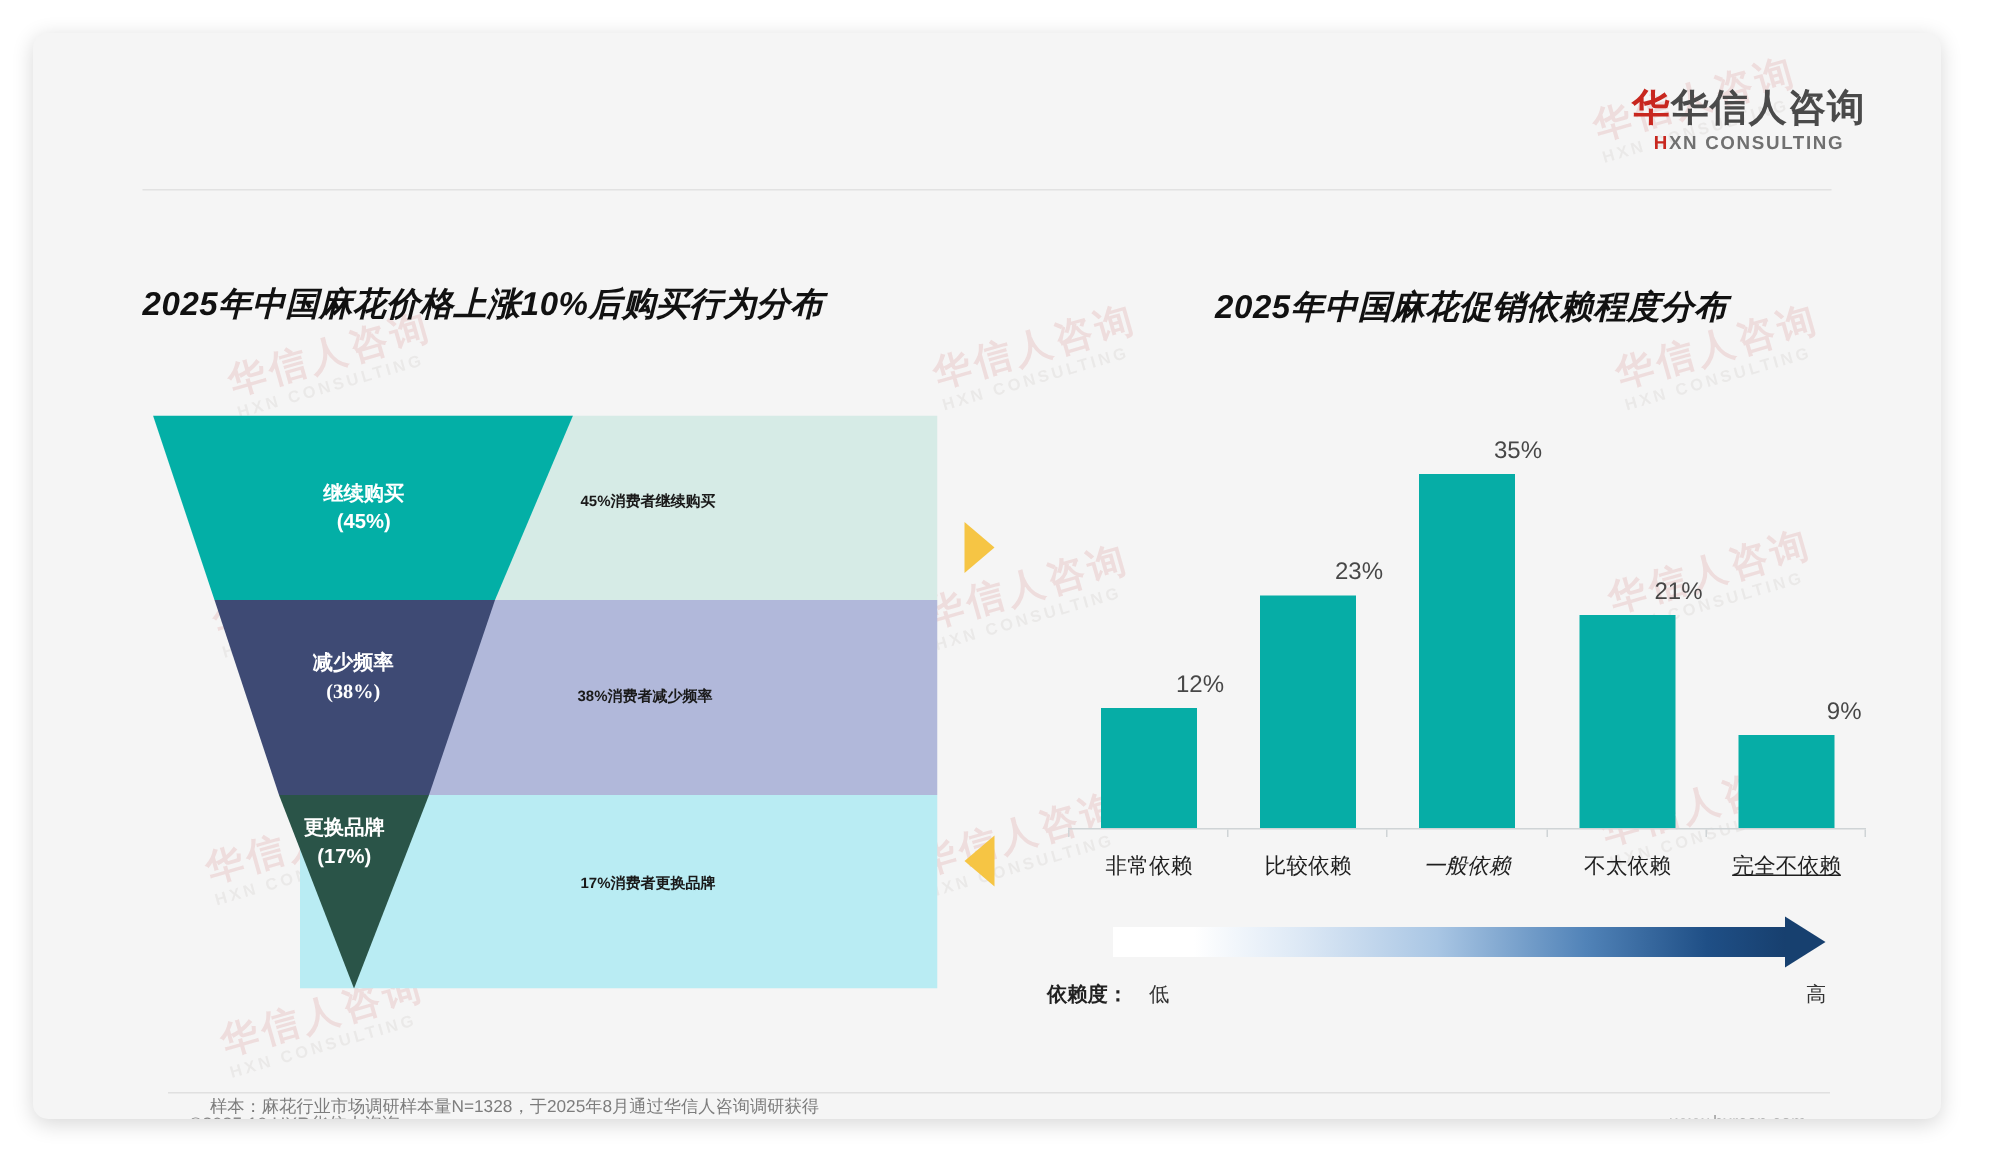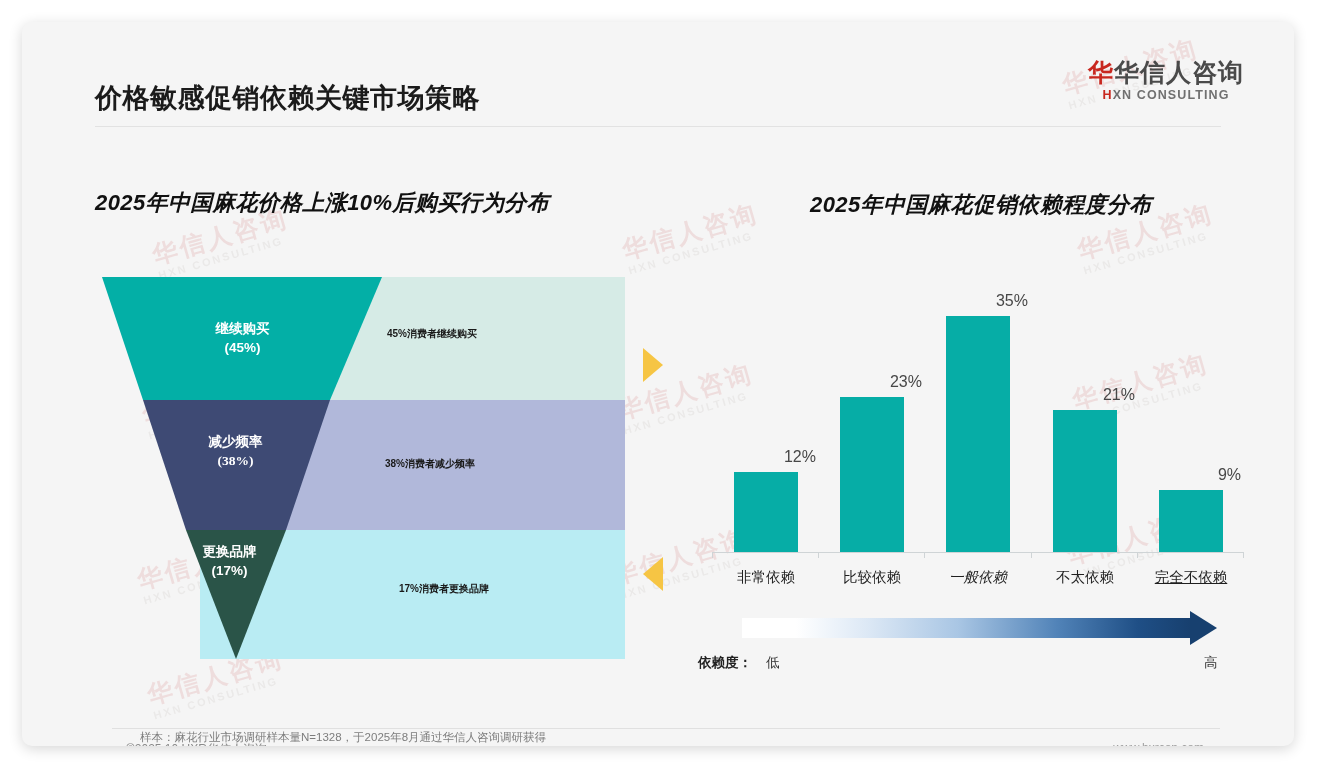--- a/index.html
+++ b/index.html
@@ -337,21 +337,20 @@
   <div class="wm" style="left:125px; top:640px;">
     <span class="wm-cn">华信人咨询</span>
     <span class="wm-en">HXN CONSULTING</span>
   </div>
   <div class="wm" style="left:1040px; top:30px;">
     <span class="wm-cn">华信人咨询</span>
     <span class="wm-en">HXN CONSULTING</span>
   </div>
 
   <div class="header">
-    <div class="page-title">价格敏感促销依赖关键市场策略</div>
     <div class="title-rule"></div>
     <div class="logo">
       <div class="logo-cn"><span class="red">华</span><span>华信人咨询</span></div>
       <div class="logo-en"><span class="red">H</span><span>XN CONSULTING</span></div>
     </div>
   </div>
 
   <div class="panel-title" id="panel-title-left">2025年中国麻花价格上涨10%后购买行为分布</div>
   <div class="panel-title" id="panel-title-right">2025年中国麻花促销依赖程度分布</div>
 
@@ -373,21 +372,21 @@
       <div>减少频率</div>
       <div>(38%)</div>
     </div>
     <div class="seg-label" style="left:92px; top:265px; width:75px;">
       <div>更换品牌</div>
       <div>(17%)</div>
     </div>
 
     <div class="band-label" style="left:287px; top:50px;">45%消费者继续购买</div>
     <div class="band-label" style="left:285px; top:180px;">38%消费者减少频率</div>
-    <div class="band-label" style="left:299px; top:305px;">17%消费者更换品牌</div>
+    <div class="band-label" style="left:287px; top:305px;">17%消费者更换品牌</div>
   </div>
 
   <div class="tri tri-right" style="left:621px; top:326px;"></div>
   <div class="tri tri-left" style="left:621px; top:535px;"></div>
 
   <div class="chart-area">
     <div class="plot">
       <div class="axis-line"></div>
 
       <div class="tick" style="left:0px;"></div>

